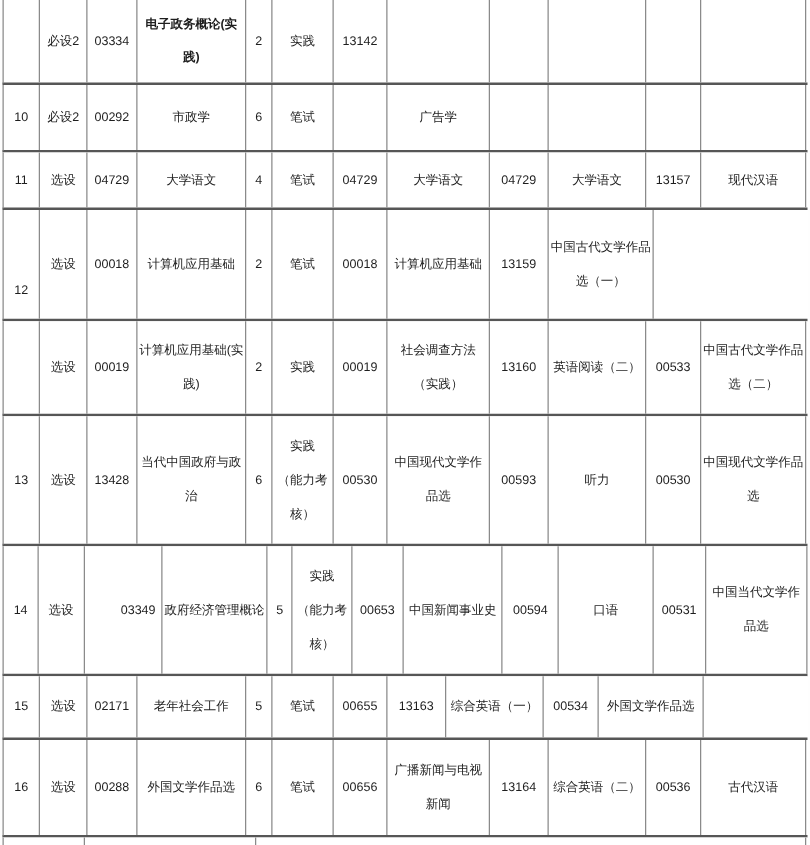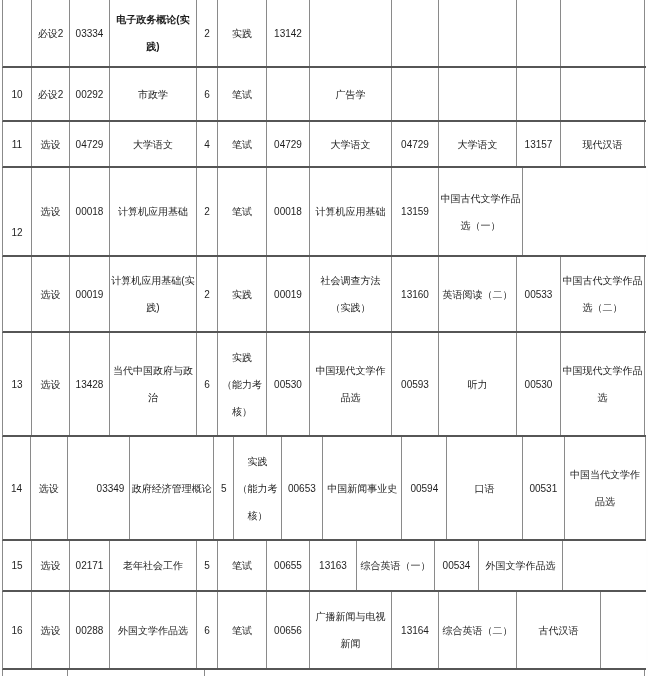--- a/index.html
+++ b/index.html
@@ -175,20 +175,21 @@
         <div class="tcell" style="width: 29px;">16</div>
         <div class="tcell" style="width: 38px;">选设</div>
         <div class="tcell" style="width: 40px;">00288</div>
         <div class="tcell" style="width: 87px;">外国文学作品选</div>
         <div class="tcell" style="width: 21px;">6</div>
         <div class="tcell" style="width: 49px;">笔试</div>
         <div class="tcell" style="width: 43px;">00656</div>
         <div class="tcell" style="width: 82px;">广播新闻与电视新闻</div>
         <div class="tcell" style="width: 47px;">13164</div>
         <div class="tcell" style="width: 78px;">综合英语（二）</div>
+        <div class="tcell" style="width: 44px;">00536</div>
         <div class="tcell" style="width: 84px;">古代汉语</div>
       </div>
       <div class="trow clipped-bottom" style="height: 6px;">
         <div class="tcell" style="width: 65px;"></div>
         <div class="tcell" style="width: 137px;"></div>
         <div class="tcell" style="width: 440px;"></div>
       </div>
     </div>
 </div>
 

